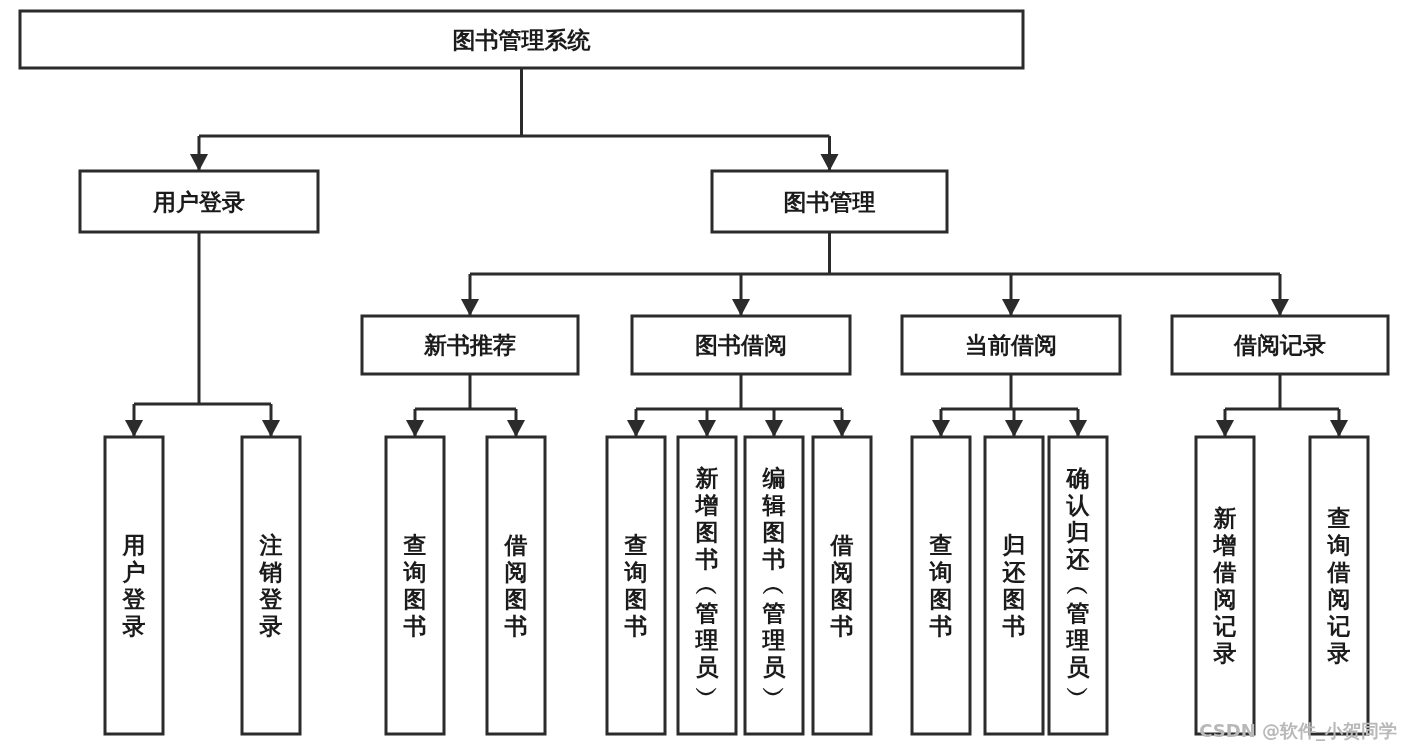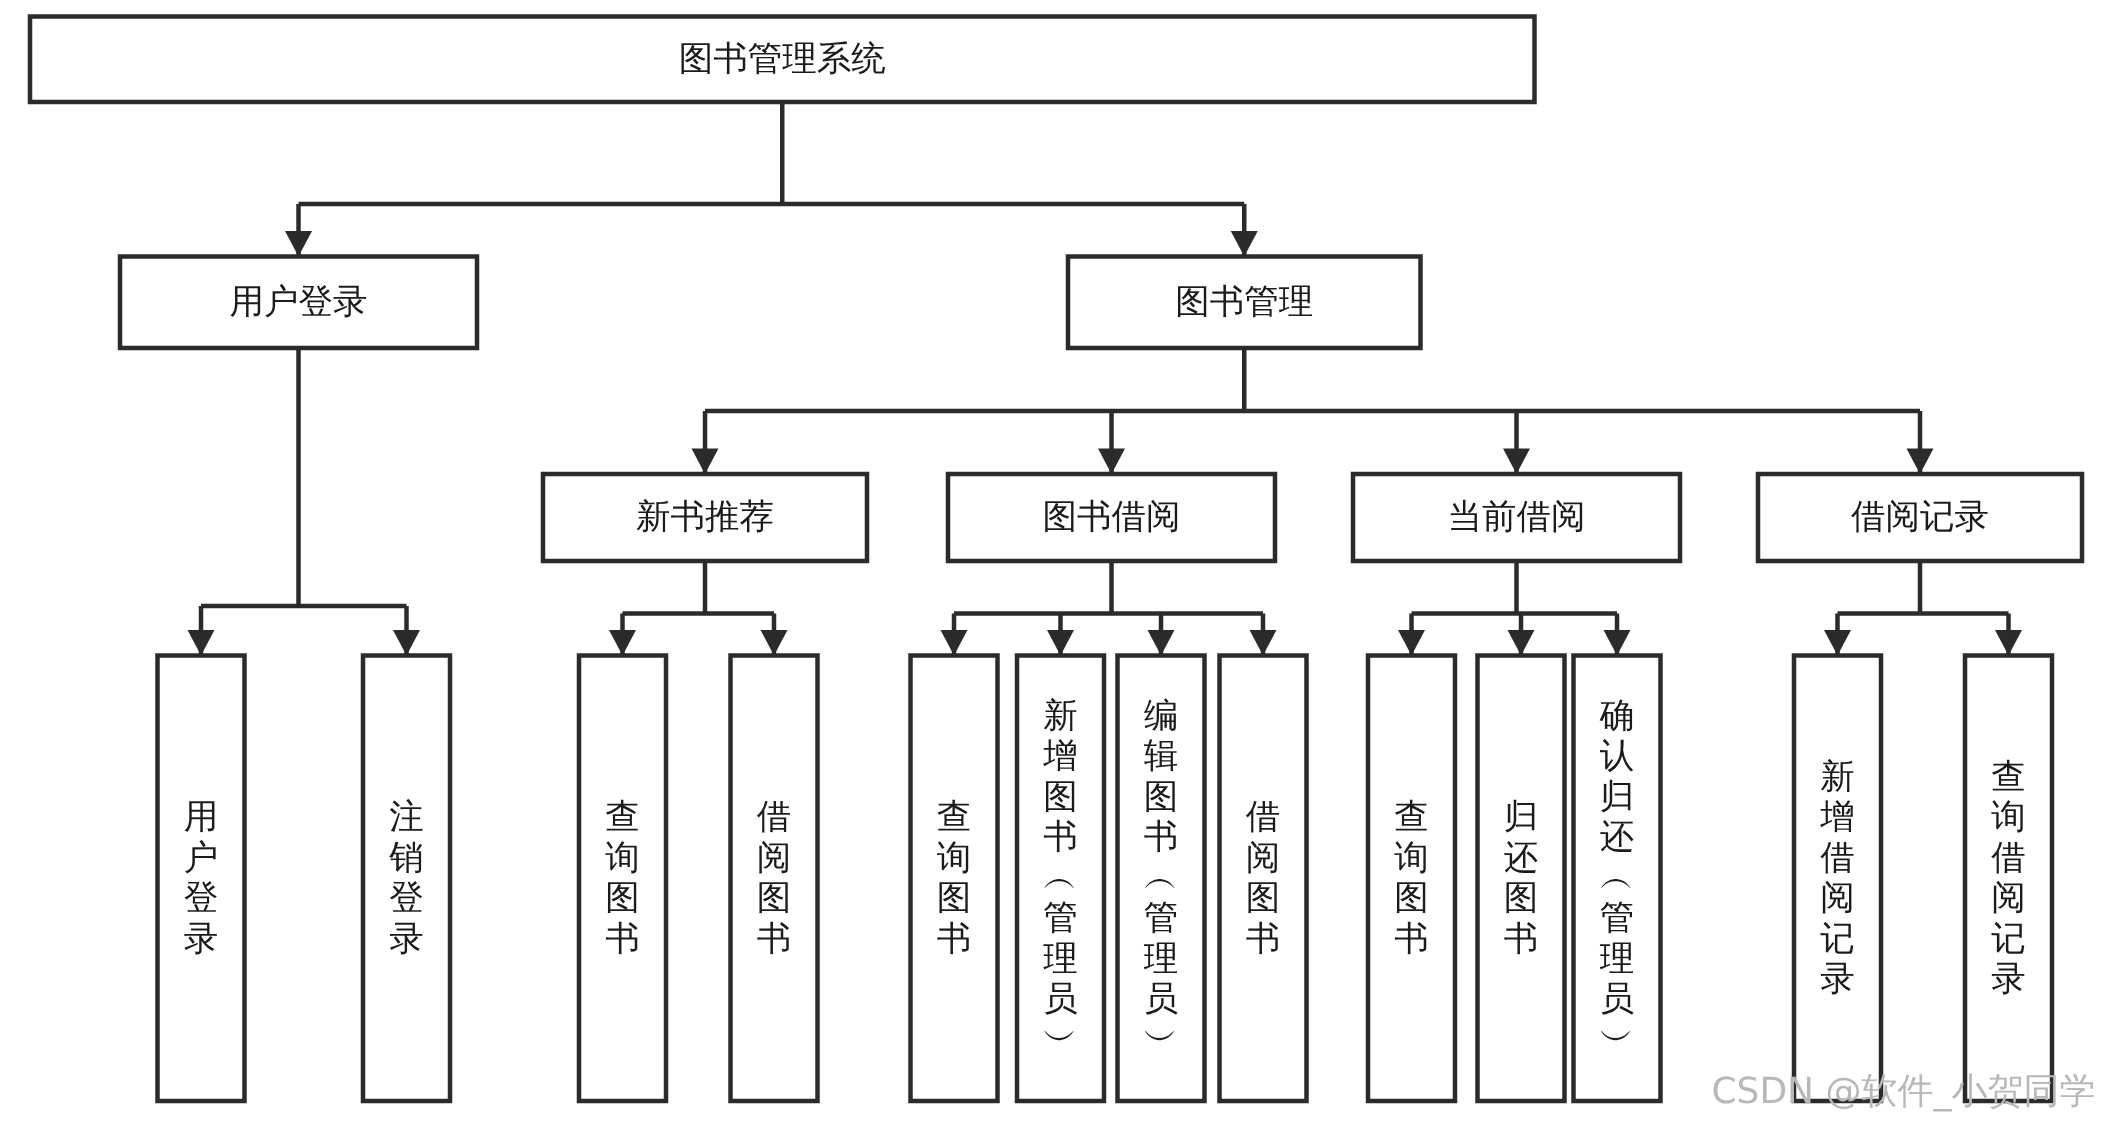--- a/index.html
+++ b/index.html
@@ -13,20 +13,21 @@
     font-family: "Liberation Sans", "DejaVu Sans", sans-serif;
     overflow: hidden;
     position: relative;
   }
   #diagram-root {
     position: absolute;
     left: 0;
     top: 0;
     width: 1405px;
     height: 747px;
+    font-weight: bold;
   }
   svg.flow {
     display: block;
     width: 1405px;
     height: 747px;
   }
   .node-rect {
     fill: #ffffff;
     stroke: #2b2b2b;
     stroke-width: 3;
@@ -38,21 +39,21 @@
   }
   .arrow-head {
     fill: #2b2b2b;
     stroke: none;
   }
   .watermark {
     position: absolute;
     right: 8px;
     bottom: 4px;
     font-family: "DejaVu Sans", "Liberation Sans", sans-serif;
-    font-size: 24px;
+    font-size: 18px;
     color: #b8b8b8;
     white-space: nowrap;
     user-select: none;
   }
 </style>
 </head>
 <body>
 
 <div id="diagram-root">
   <svg class="flow" viewBox="0 0 1405 747" xmlns="http://www.w3.org/2000/svg">

